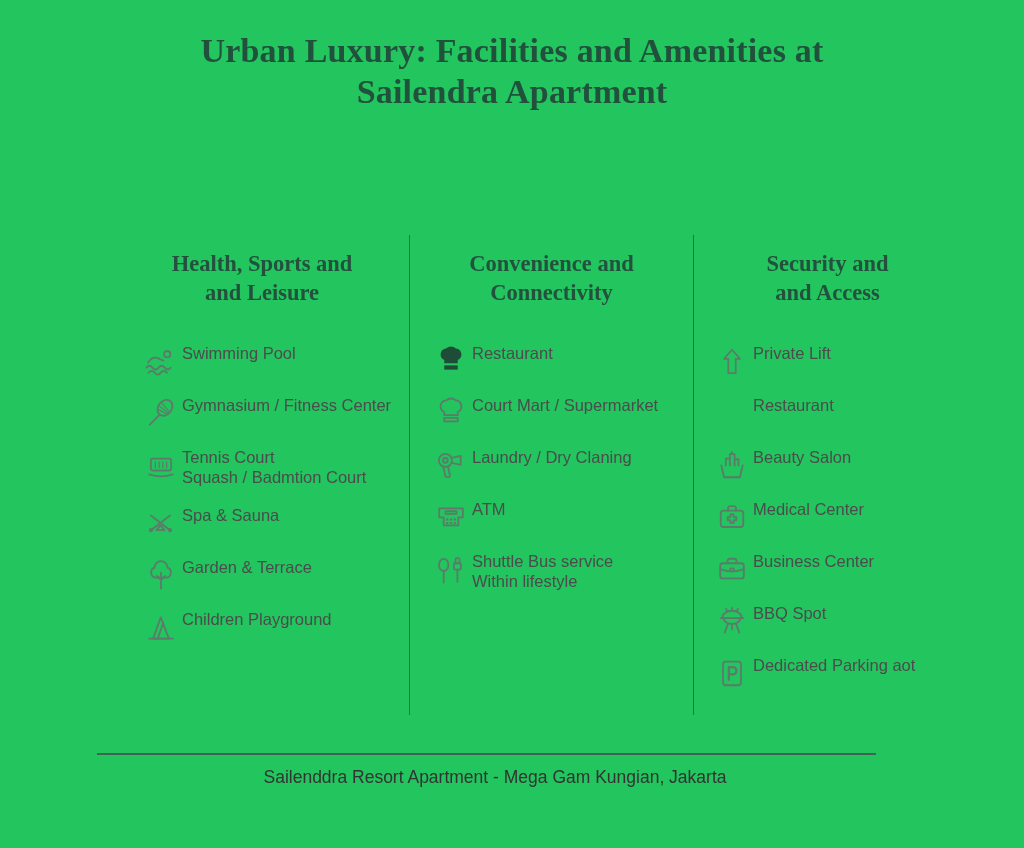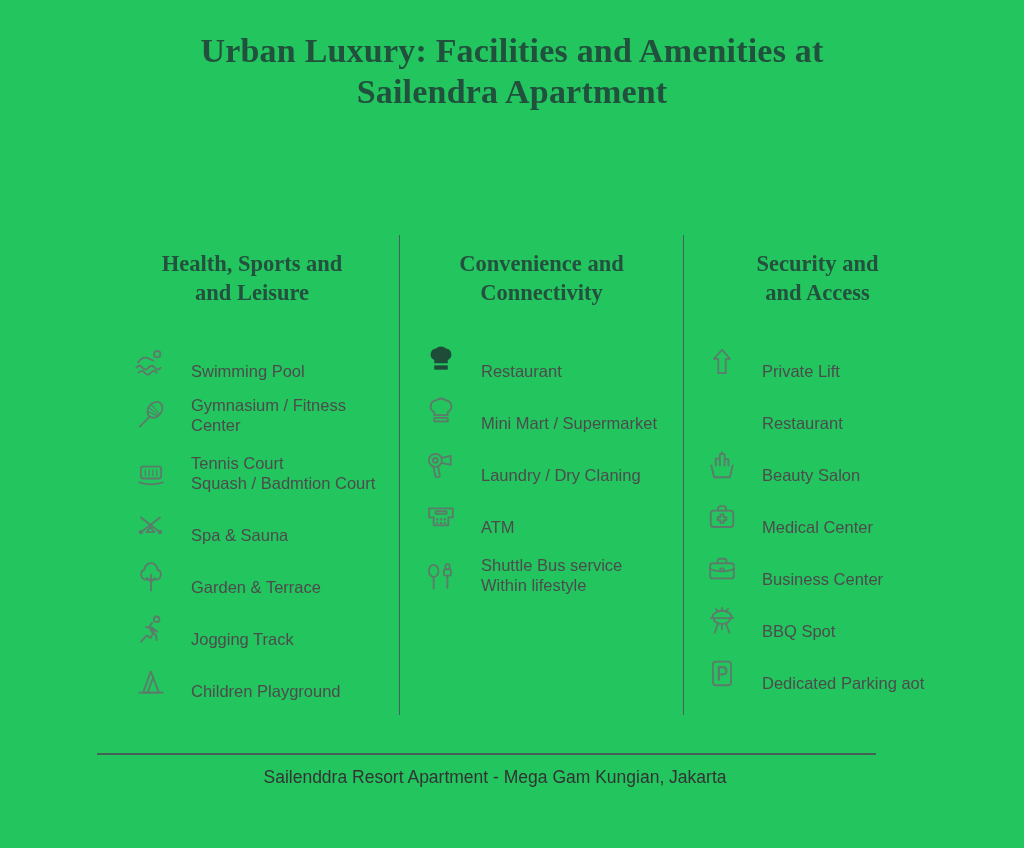--- a/index.html
+++ b/index.html
@@ -15,40 +15,40 @@
     font-weight:700;font-size:34px;line-height:41px;
     color:#21503c;letter-spacing:.2px;
   }
   .title span{display:block;}
   .subtitle{
     margin:24px auto 0 auto;max-width:788px;
     text-align:center;
     font-size:17px;line-height:24px;color:#3e3e3e;
   }
   .columns{
-    position:absolute;top:235px;left:4px;
+    position:absolute;top:235px;left:14px;
     width:904px;height:480px;
     display:grid;grid-template-columns:352px 284px 268px;padding-left:43px;
   }
   .col{box-sizing:border-box;}
   .col-2,.col-3{border-left:1.5px solid #44615a;}
   .col-header{
     margin:14px 0 0 0;
     font-family:"Liberation Serif","DejaVu Serif",serif;
     font-weight:700;font-size:22.5px;line-height:29px;
     color:#24503e;text-align:center;
   }
   .col-header span{display:block;}
   .col-1 .col-header{width:294px;margin-left:58px;}
   .items{list-style:none;margin:36px 0 0 0;padding:0;}
   .col-1 .items{padding-left:85px;}
   .col-2 .items{padding-left:22px;}
   .col-3 .items{padding-left:19px;}
   .item{
-    display:flex;align-items:flex-end;gap:21px;
+    display:flex;align-items:flex-start;gap:2px;
     min-height:32px;margin-bottom:14px;
   }
   .item.two-line{min-height:44px;}
   .item.gap-before{margin-top:13px;}
   .icon{
     width:38px;height:38px;flex:0 0 38px;
     display:flex;align-items:center;justify-content:center;
     color:#5d7a6a;
   }
   .icon svg{display:block;}
@@ -133,31 +133,20 @@
             <svg width="36" height="36" viewBox="0 0 32 32" fill="none" stroke="currentColor" stroke-width="1.6" stroke-linecap="round" stroke-linejoin="round">
               <path d="M11.8 17.5a4.6 4.6 0 0 1-1.6-8.9 5.8 5.8 0 0 1 11.6 0 4.6 4.6 0 0 1-1.6 8.9z"></path>
               <path d="M16 13v14M16 19.5l-3.6-3.6M16 19.5l3.6-3.6"></path>
             </svg>
           </span>
           <span class="label">Garden &amp; Terrace</span>
         </li>
         <li class="item">
           <span class="icon">
             <svg width="36" height="36" viewBox="0 0 32 32" fill="none" stroke="currentColor" stroke-width="1.6" stroke-linecap="round" stroke-linejoin="round">
-              <circle cx="21" cy="6.5" r="2.5"></circle>
-              <path d="M7 26.5l5-5.5 3.8 2 2.7-6.3-4.3-2.7 2.8-4.5"></path>
-              <path d="M11.5 13.5l5.8.7 4.2 3.3"></path>
-              <path d="M15.8 16.7l4.7 4 .5 4.3"></path>
-            </svg>
-          </span>
-          <span class="label">Jogging Track</span>
-        </li>
-        <li class="item">
-          <span class="icon">
-            <svg width="36" height="36" viewBox="0 0 32 32" fill="none" stroke="currentColor" stroke-width="1.6" stroke-linecap="round" stroke-linejoin="round">
               <path d="M9 25.5 15.8 6.5 23 25.5z"></path>
               <path d="M5.5 25.5h21"></path>
               <path d="M13 25.5 18 11.5"></path>
             </svg>
           </span>
           <span class="label">Children Playground</span>
         </li>
       </ul>
     </section>
 
@@ -176,21 +165,21 @@
           </span>
           <span class="label">Restaurant</span>
         </li>
         <li class="item">
           <span class="icon">
             <svg width="36" height="36" viewBox="0 0 32 32" fill="none" stroke="currentColor" stroke-width="1.6" stroke-linecap="round" stroke-linejoin="round">
               <path d="M10 14.2A5.4 5.4 0 0 1 11.6 3.9a6.6 6.6 0 0 1 8.8 0A5.4 5.4 0 0 1 22 14.2V17H10z"></path>
               <path d="M10 19.5h12v3H10z"></path>
             </svg>
           </span>
-          <span class="label">Mini Mart / Supermarket</span>
+          <span class="label">Court Mart / Supermarket</span>
         </li>
         <li class="item">
           <span class="icon">
             <svg width="36" height="36" viewBox="0 0 32 32" fill="none" stroke="currentColor" stroke-width="1.6" stroke-linecap="round" stroke-linejoin="round">
               <circle cx="11" cy="11" r="5.8"></circle>
               <circle cx="11" cy="11" r="2.1"></circle>
               <path d="M16.6 8.8l8-1.8v8l-8-1.8"></path>
               <path d="M9.2 16.6l1.6 7.9a1.6 1.6 0 0 0 1.6 1.3h1.3a1.3 1.3 0 0 0 1.3-1.6l-1.4-6.7"></path>
             </svg>
           </span>

